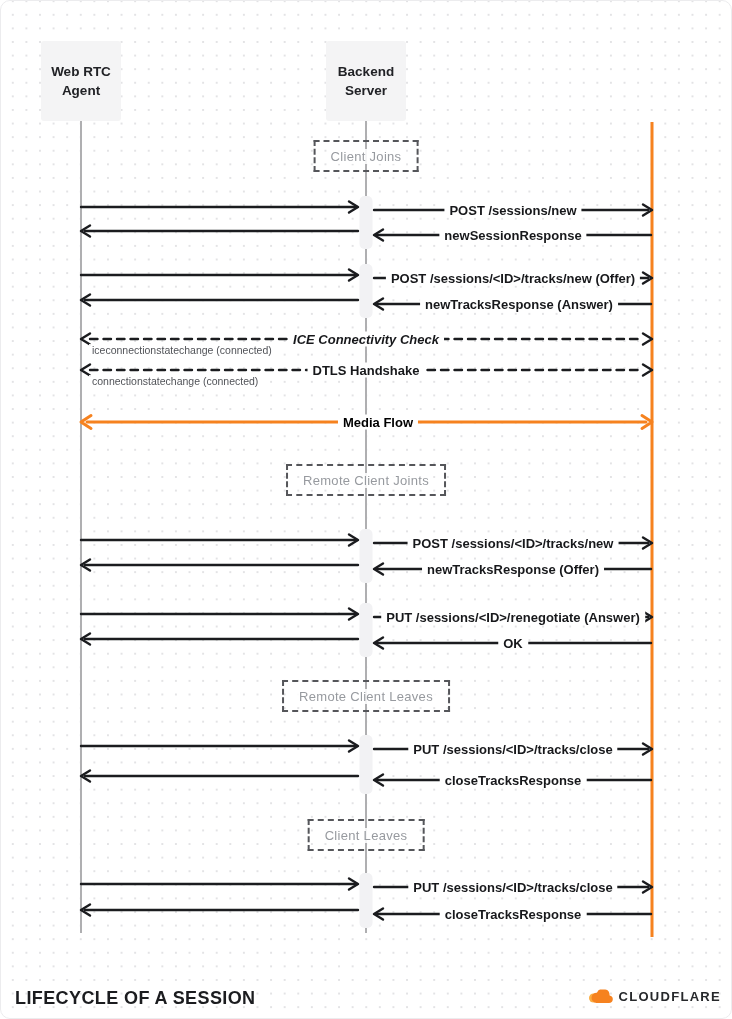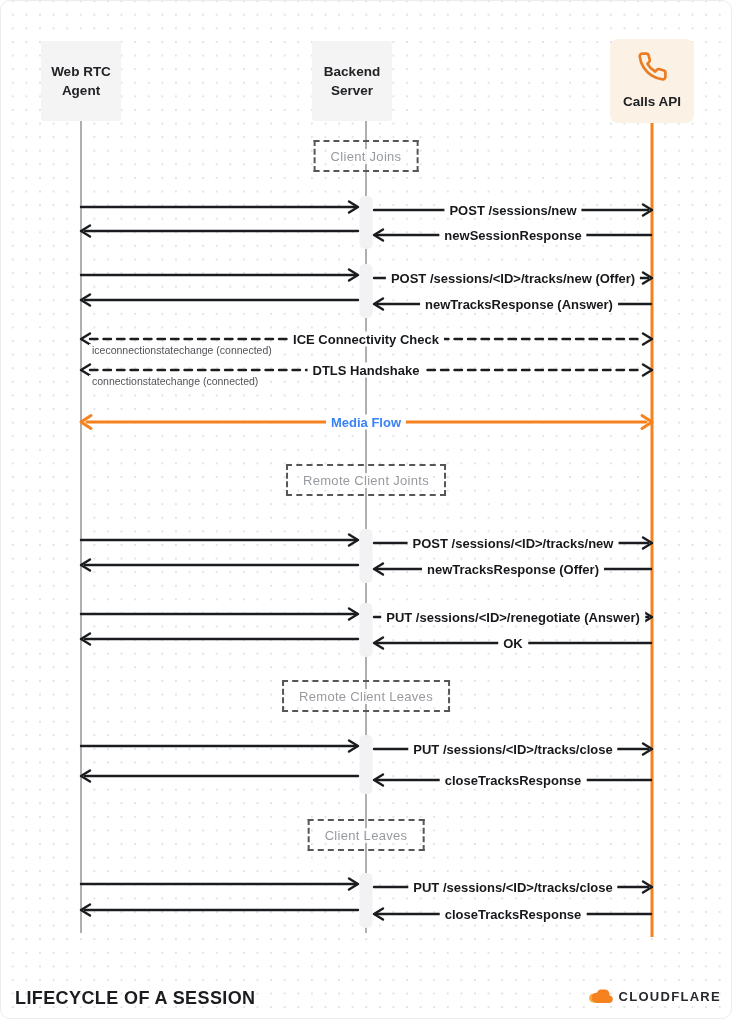--- a/index.html
+++ b/index.html
@@ -30,21 +30,21 @@
   
   .section{position:absolute;transform:translate(-50%,-50%);border:2px dashed #55565A;padding:5px 13px;z-index:4;}
   .section span{font-size:13px;letter-spacing:.3px;color:#979A9F;background:rgba(255,255,255,.88);padding:0 2px;white-space:nowrap;}
   
   svg.arrow-layer{position:absolute;left:0;top:0;z-index:3;}
   .arrow{stroke:#1B1C1F;stroke-width:2.4;stroke-linecap:round;stroke-linejoin:round;fill:none;}
   .dash{stroke-dasharray:7.5 6;}
   .orange-stroke{stroke:#F6821F;stroke-width:3;}
   
   .msg-label{position:absolute;transform:translate(-50%,-50%);font-weight:bold;font-size:13px;color:#17181B;background:#FFF;padding:0 5px;white-space:nowrap;z-index:5;}
-  .msg-label.media{color:#3b82f6;}
+  .msg-label.media{color:#000000;margin-left:12px;}
   .sub-label{position:absolute;transform:translateY(-50%);font-size:10.5px;color:#515358;background:rgba(255,255,255,.92);padding:0 3px;white-space:nowrap;z-index:5;}
   
   .footer-title{position:absolute;left:14px;top:997px;transform:translateY(-50%);font-size:18px;font-weight:bold;letter-spacing:.4px;color:#1B1C1F;z-index:6;margin:0;}
   .brand{position:absolute;right:10px;top:995px;transform:translateY(-50%);display:flex;align-items:center;gap:4px;z-index:6;}
   .brand .wordmark{font-size:13px;font-weight:bold;letter-spacing:1.3px;color:#26282B;}
 </style>
 </head>
 <body>
 
 <div class="canvas">
@@ -61,33 +61,25 @@
       <div class="activation" style="left: 365px; top: 734px; height: 59px;"></div>
       <div class="activation" style="left: 365px; top: 872px; height: 55px;"></div>
     </div>
 
   <div class="actor" id="actor-0" style="left: 80px;">
     <div class="actor-label">
       <span>Web RTC</span>
       <span>Agent</span>
     </div>
   </div>
-  <div class="actor" id="actor-1" style="left: 351px;">
+  <div class="actor" id="actor-1" style="left: 365px;">
     <div class="actor-label">
       <span>Backend</span>
       <span>Server</span>
     </div>
-  </div>
-  <div class="actor calls" id="actor-2" style="left: 651px;">
-    <span class="phone-wrap">
-      <svg width="31" height="31" viewBox="0 0 24 24" fill="none" stroke="#EC7C23" stroke-width="2.1" stroke-linecap="round" stroke-linejoin="round">
-        <path d="M22 16.92v3a2 2 0 0 1-2.18 2 19.79 19.79 0 0 1-8.63-3.07 19.5 19.5 0 0 1-6-6 19.79 19.79 0 0 1-3.07-8.67A2 2 0 0 1 4.11 2h3a2 2 0 0 1 2 1.72 12.84 12.84 0 0 0 .7 2.81 2 2 0 0 1-.45 2.11L8.09 9.91a16 16 0 0 0 6 6l1.27-1.27a2 2 0 0 1 2.11-.45 12.84 12.84 0 0 0 2.81.7A2 2 0 0 1 22 16.92z"></path>
-      </svg>
-    </span>
-    <span class="actor-label">Calls API</span>
   </div>
 
   <div id="sections">
       <div class="section" style="left: 365px; top: 155px;"><span>Client Joins</span></div>
       <div class="section" style="left: 365px; top: 479px;"><span>Remote Client Joints</span></div>
       <div class="section" style="left: 365px; top: 695px;"><span>Remote Client Leaves</span></div>
       <div class="section" style="left: 365px; top: 834px;"><span>Client Leaves</span></div>
     </div>
 
   <svg class="arrow-layer" id="arrow-layer" width="732" height="1019">
@@ -148,21 +140,21 @@
       <path d="M 382 907.5 L 373 913 L 382 918.5" class="arrow"></path>
       <line x1="357" y1="909" x2="84" y2="909" class="arrow"></line>
       <path d="M 89 903.5 L 80 909 L 89 914.5" class="arrow"></path>
     </svg>
 
   <div id="labels">
       <span class="msg-label" style="left: 512px; top: 209px;">POST /sessions/new</span>
       <span class="msg-label" style="left: 512px; top: 234px;">newSessionResponse</span>
       <span class="msg-label" style="left: 512px; top: 277px;">POST /sessions/&lt;ID&gt;/tracks/new (Offer)</span>
       <span class="msg-label" style="left: 512px; top: 303px; margin-left: 6px;">newTracksResponse (Answer)</span>
-      <span class="msg-label" style="left: 365px; top: 338px;">ICE Connectivity Check</span>
+      <span class="msg-label" style="left: 365px; top: 338px; font-style: italic;">ICE Connectivity Check</span>
       <span class="sub-label" style="left: 88px; top: 349px;">iceconnectionstatechange (connected)</span>
       <span class="msg-label" style="left: 365px; top: 369px;">DTLS Handshake</span>
       <span class="sub-label" style="left: 88px; top: 380px;">connectionstatechange (connected)</span>
       <span class="msg-label media" style="left: 365px; top: 421px;">Media Flow</span>
       <span class="msg-label" style="left: 512px; top: 542px;">POST /sessions/&lt;ID&gt;/tracks/new</span>
       <span class="msg-label" style="left: 512px; top: 568px; text-align: center;">newTracksResponse (Offer)</span>
       <span class="msg-label" style="left: 512px; top: 616px;">PUT /sessions/&lt;ID&gt;/renegotiate (Answer)</span>
       <span class="msg-label" style="left: 512px; top: 642px;">OK</span>
       <span class="msg-label" style="left: 512px; top: 748px;">PUT /sessions/&lt;ID&gt;/tracks/close</span>
       <span class="msg-label" style="left: 512px; top: 779px;">closeTracksResponse</span>

